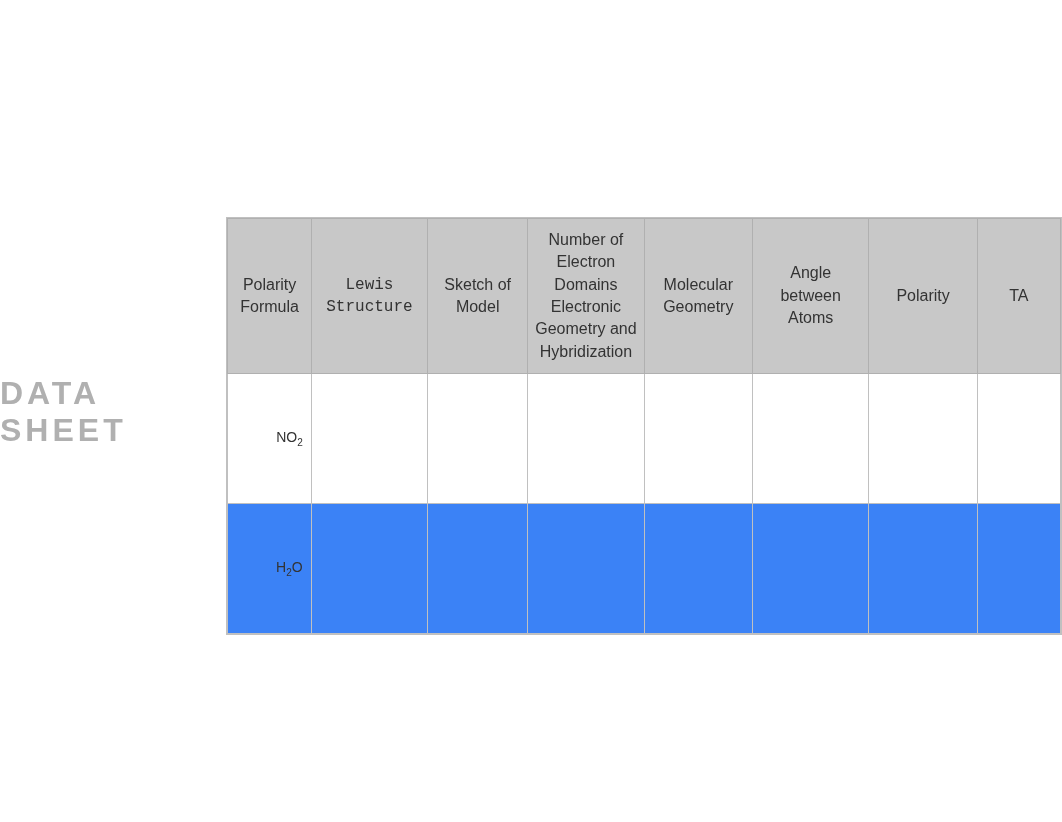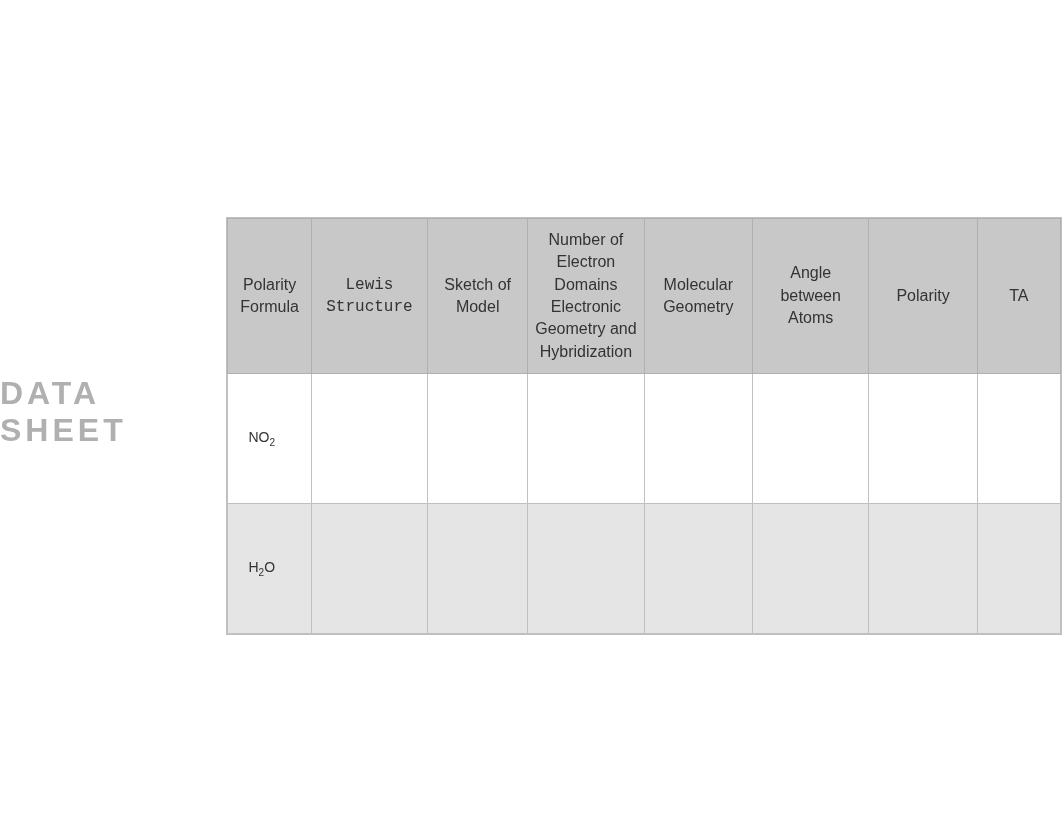--- a/index.html
+++ b/index.html
@@ -65,29 +65,29 @@
     tbody tr {
       height: 130px;
     }
 
     tbody td {
       border: 1px solid #c0c0c0;
       padding: 8px;
       vertical-align: middle;
       font-size: 14px;
       color: #333;
-      background: #e5e5e5;
+      background: #3b82f6;
     }
 
     tbody tr:nth-child(odd) td {
       background: #ffffff;
     }
 
     .formula-cell {
-      text-align: left;
+      text-align: right;
       padding-left: 20px;
       font-size: 14px;
     }
 
     sub {
       font-size: 10px;
     }
 
     
     .col-formula { width: 10%; }

